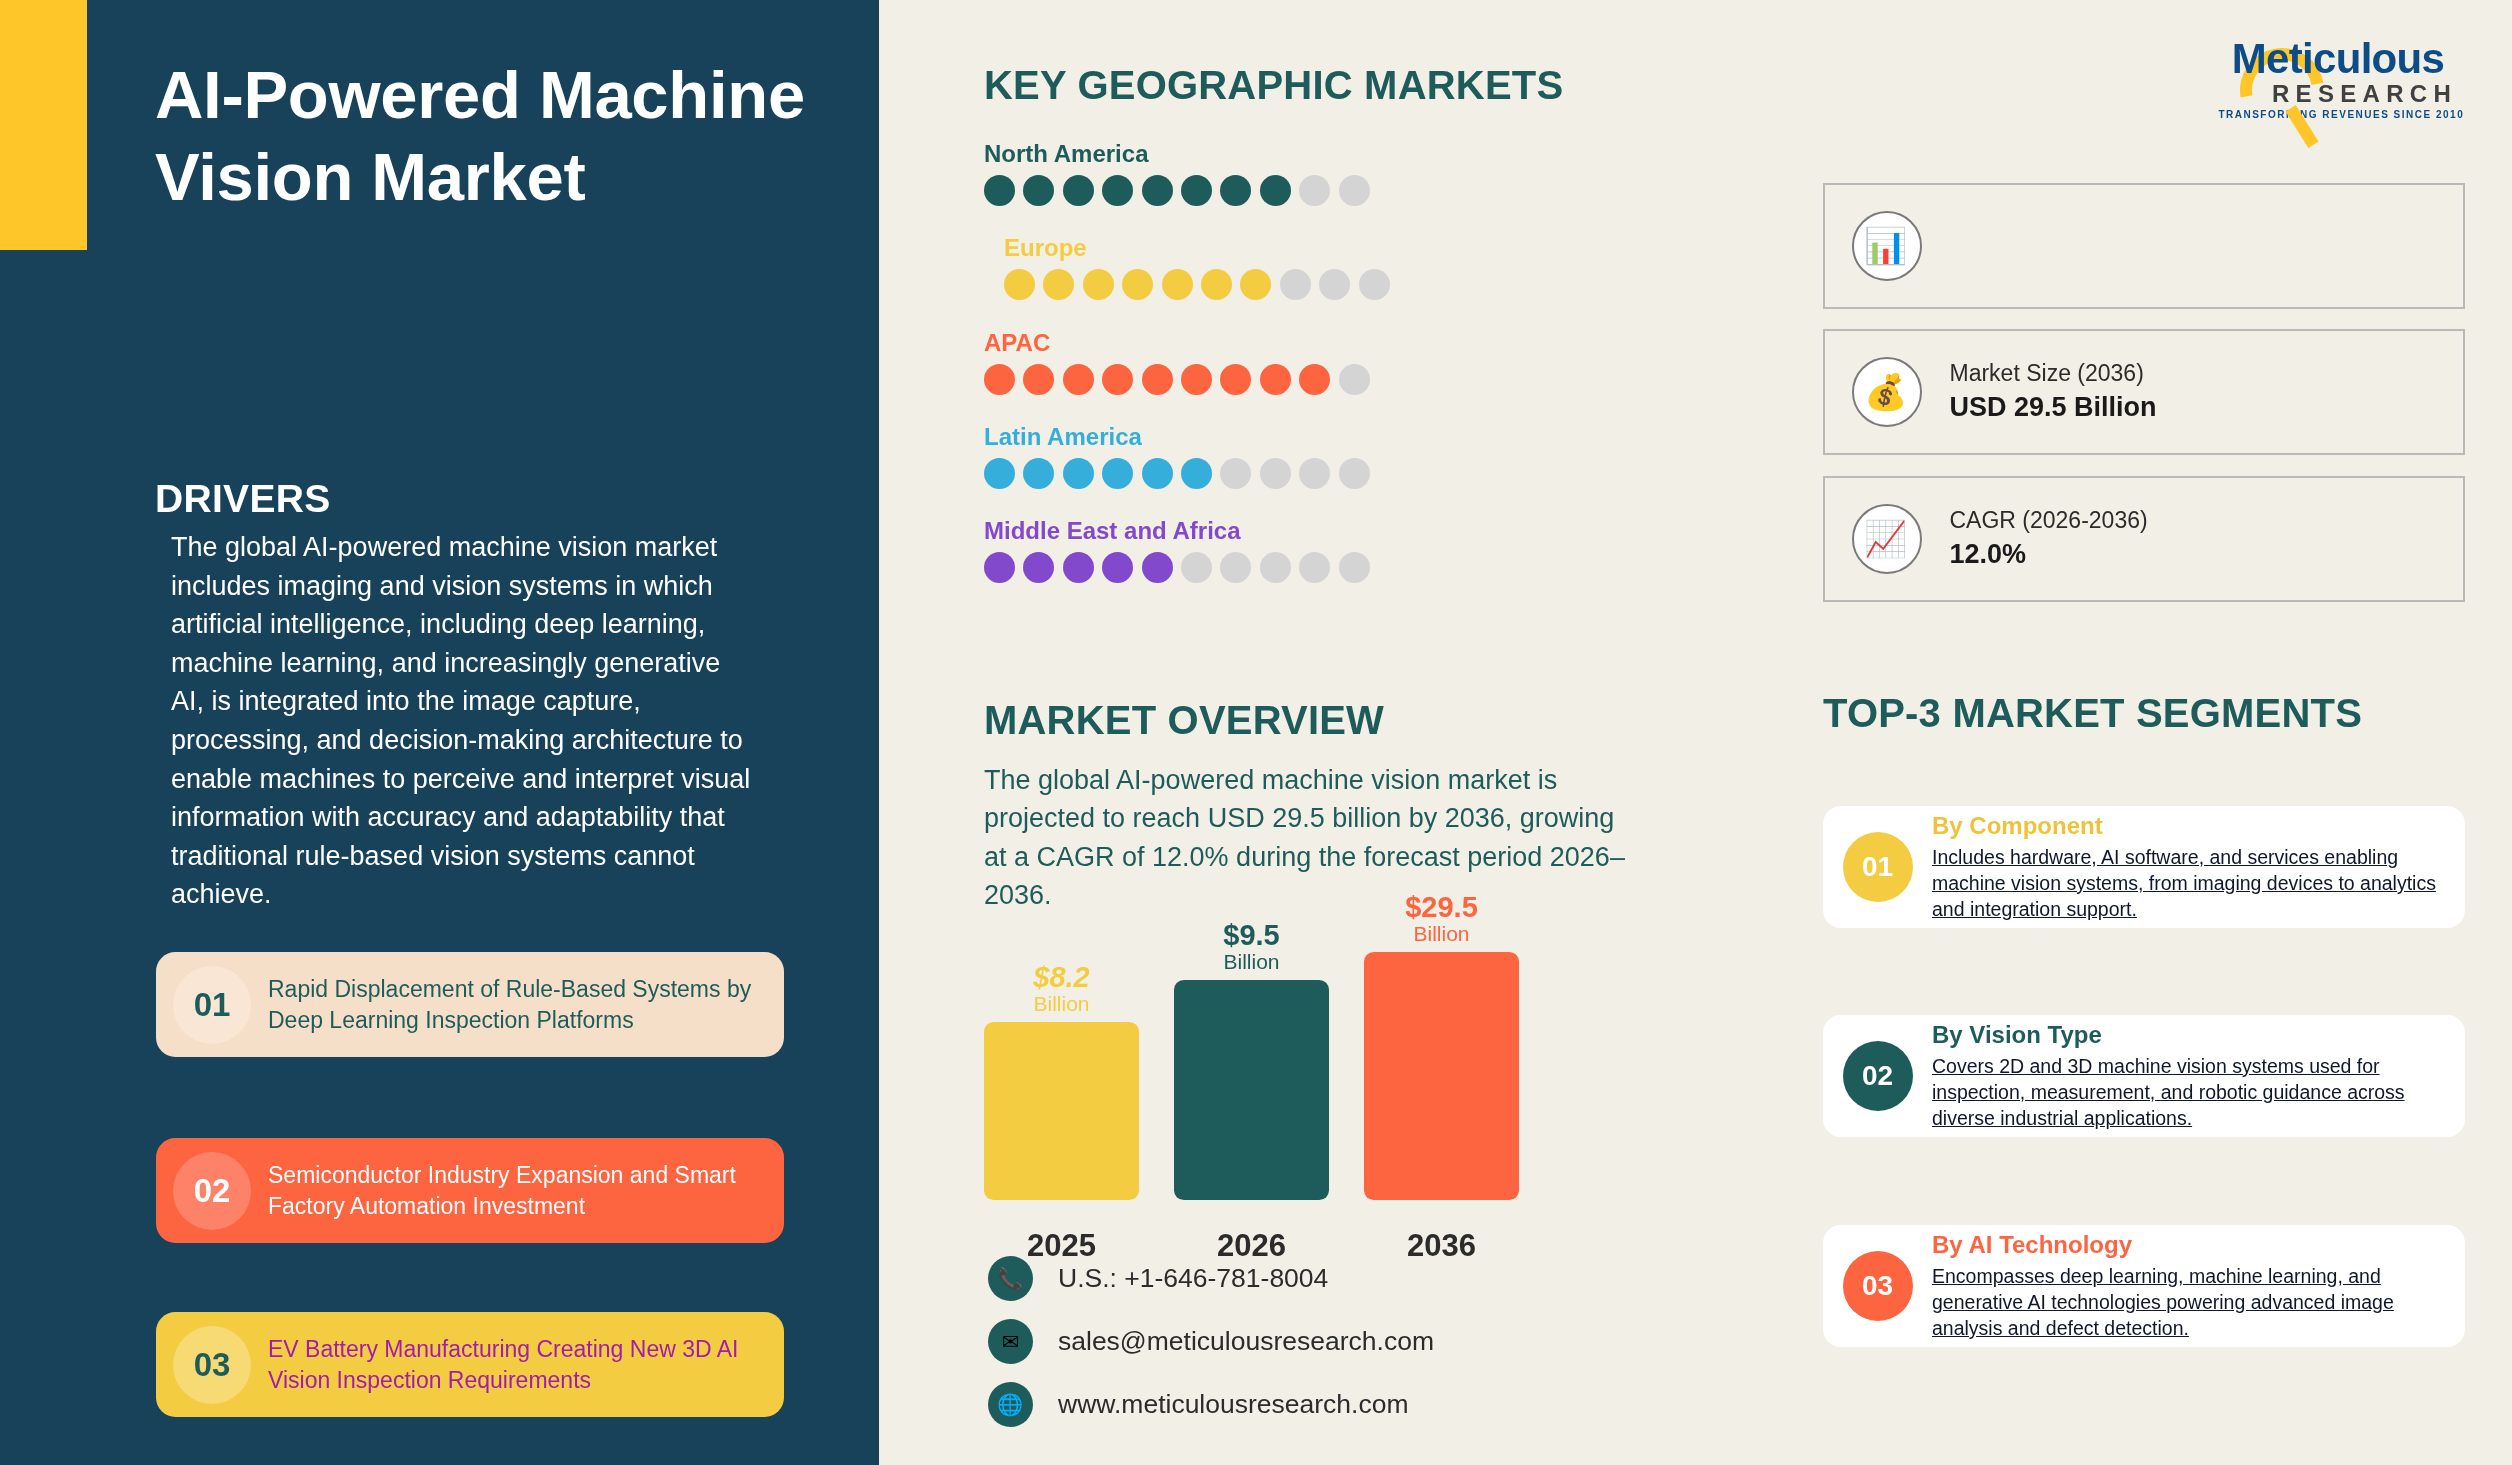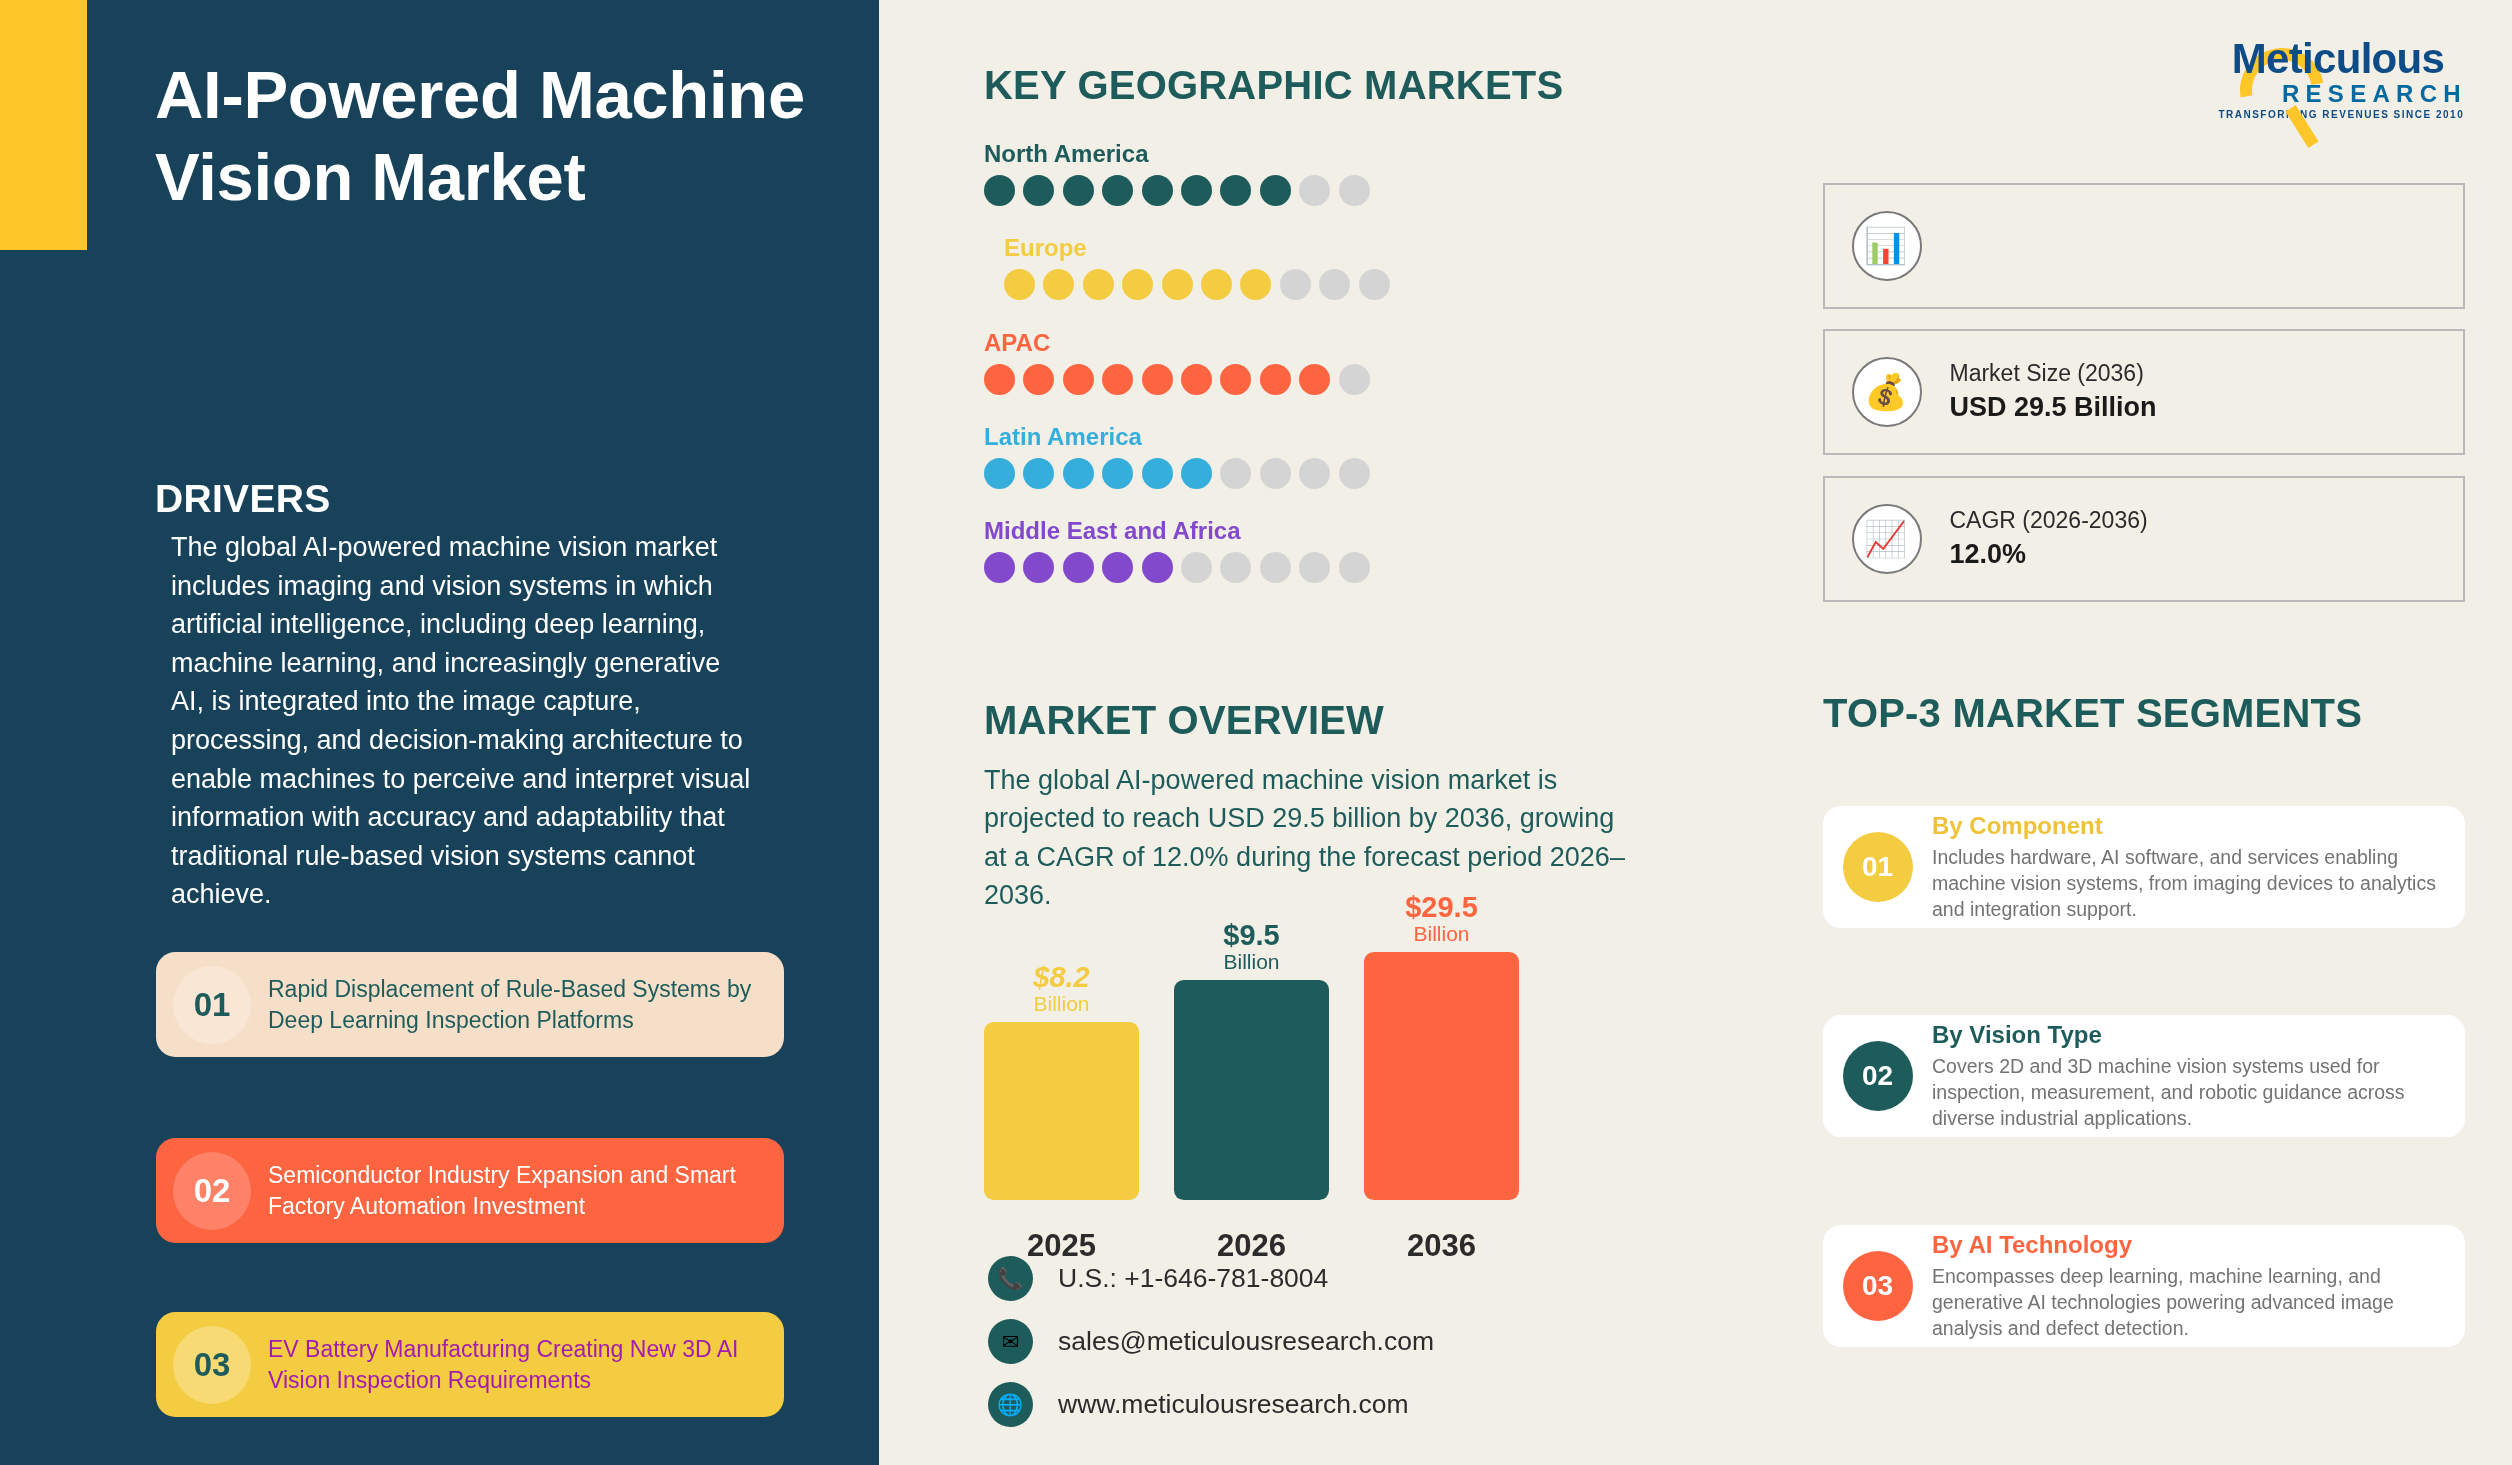--- a/index.html
+++ b/index.html
@@ -113,22 +113,22 @@
     position:absolute; left:31px; top:9.8px; width:84px; height:84px;
     border:12px solid #FFC629; border-radius:50%;
     border-right-color:transparent; border-bottom-color:transparent;
     transform:rotate(35deg); z-index:1;
   }
   #logo-handle{
     position:absolute; left:87px; top:67px; width:12px; height:43px;
     background:#FFC629; transform:rotate(-32deg); z-index:1;
   }
   #logo-sub{
-    font-size:24px; font-weight:bold; color:#0369a1; letter-spacing:6.3px;
-    line-height:1.05; margin-top:1.4px; padding-left:53px; text-align:right;
+    font-size:24px; font-weight:bold; color:#404040; letter-spacing:6.3px;
+    line-height:1.05; margin-top:1.4px; padding-left:53px; text-align:center;
     position:relative; z-index:2;
   }
   #logo-tag{
     font-size:10px; font-weight:bold; color:#0E4C87; letter-spacing:1.5px;
     margin-top:2.8px; text-align:right; padding-right:2.8px;
   }
 
   .stat-box{
     position:absolute; left:1823px; width:642px; height:126px;
     border:2.1px solid #B9B9B9; display:flex; align-items:center;
@@ -152,21 +152,21 @@
     background:#FFFFFF; border-radius:18px; display:flex; align-items:center;
   }
   .segment-num-wrap{ width:109px; flex:0 0 109px; display:flex; justify-content:center; }
   .segment-num{
     width:70px; height:70px; border-radius:50%;
     display:flex; align-items:center; justify-content:center;
     color:#FFFFFF; font-size:28px; font-weight:bold;
   }
   .segment-body{ padding-right:28px; }
   .segment-title{ font-size:24px; font-weight:bold; margin-bottom:4.2px; }
-  .segment-desc{ font-size:19.5px; color:#737373; line-height:1.34; }
+  .segment-desc{ font-size:19.5px; color:#0f172a; line-height:1.34;text-decoration:underline; }
 
   #segment-0{ top:806px; height:122px; }
   #segment-0 .segment-num{ background:#F4CC41; }
   #segment-0 .segment-title{ color:#F0C23B; }
   #segment-1{ top:1015px; height:122px; }
   #segment-1 .segment-num{ background:#1E5C5C; }
   #segment-1 .segment-title{ color:#1E5C5C; }
   #segment-2{ top:1225px; height:122px; }
   #segment-2 .segment-num{ background:#FD6440; }
   #segment-2 .segment-title{ color:#FD6440; }

